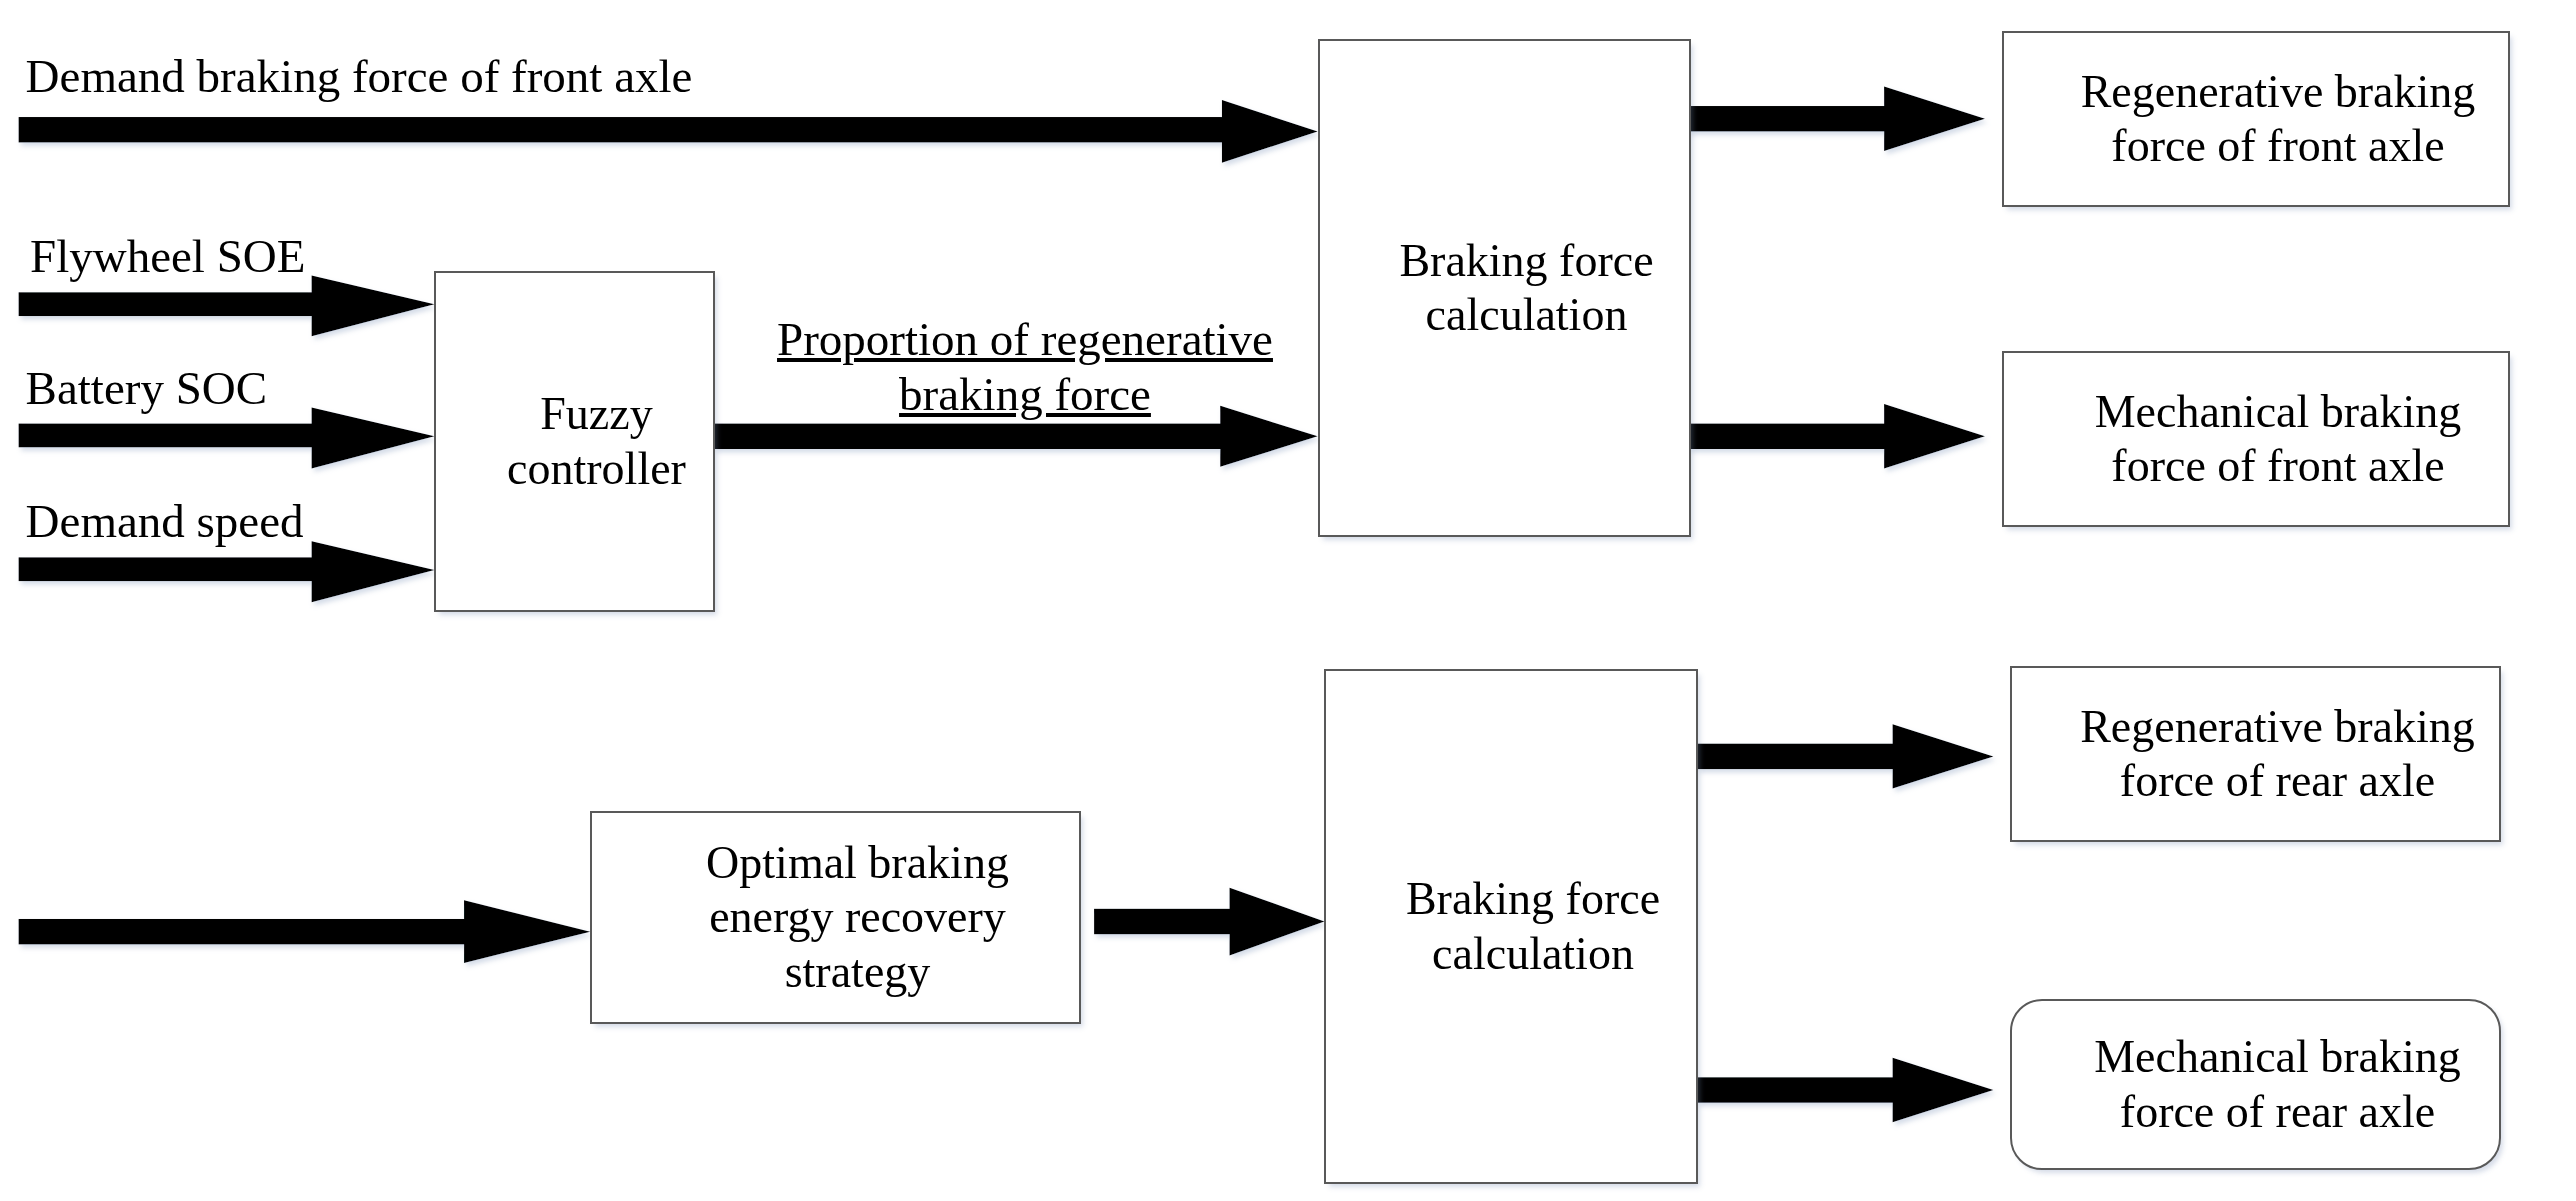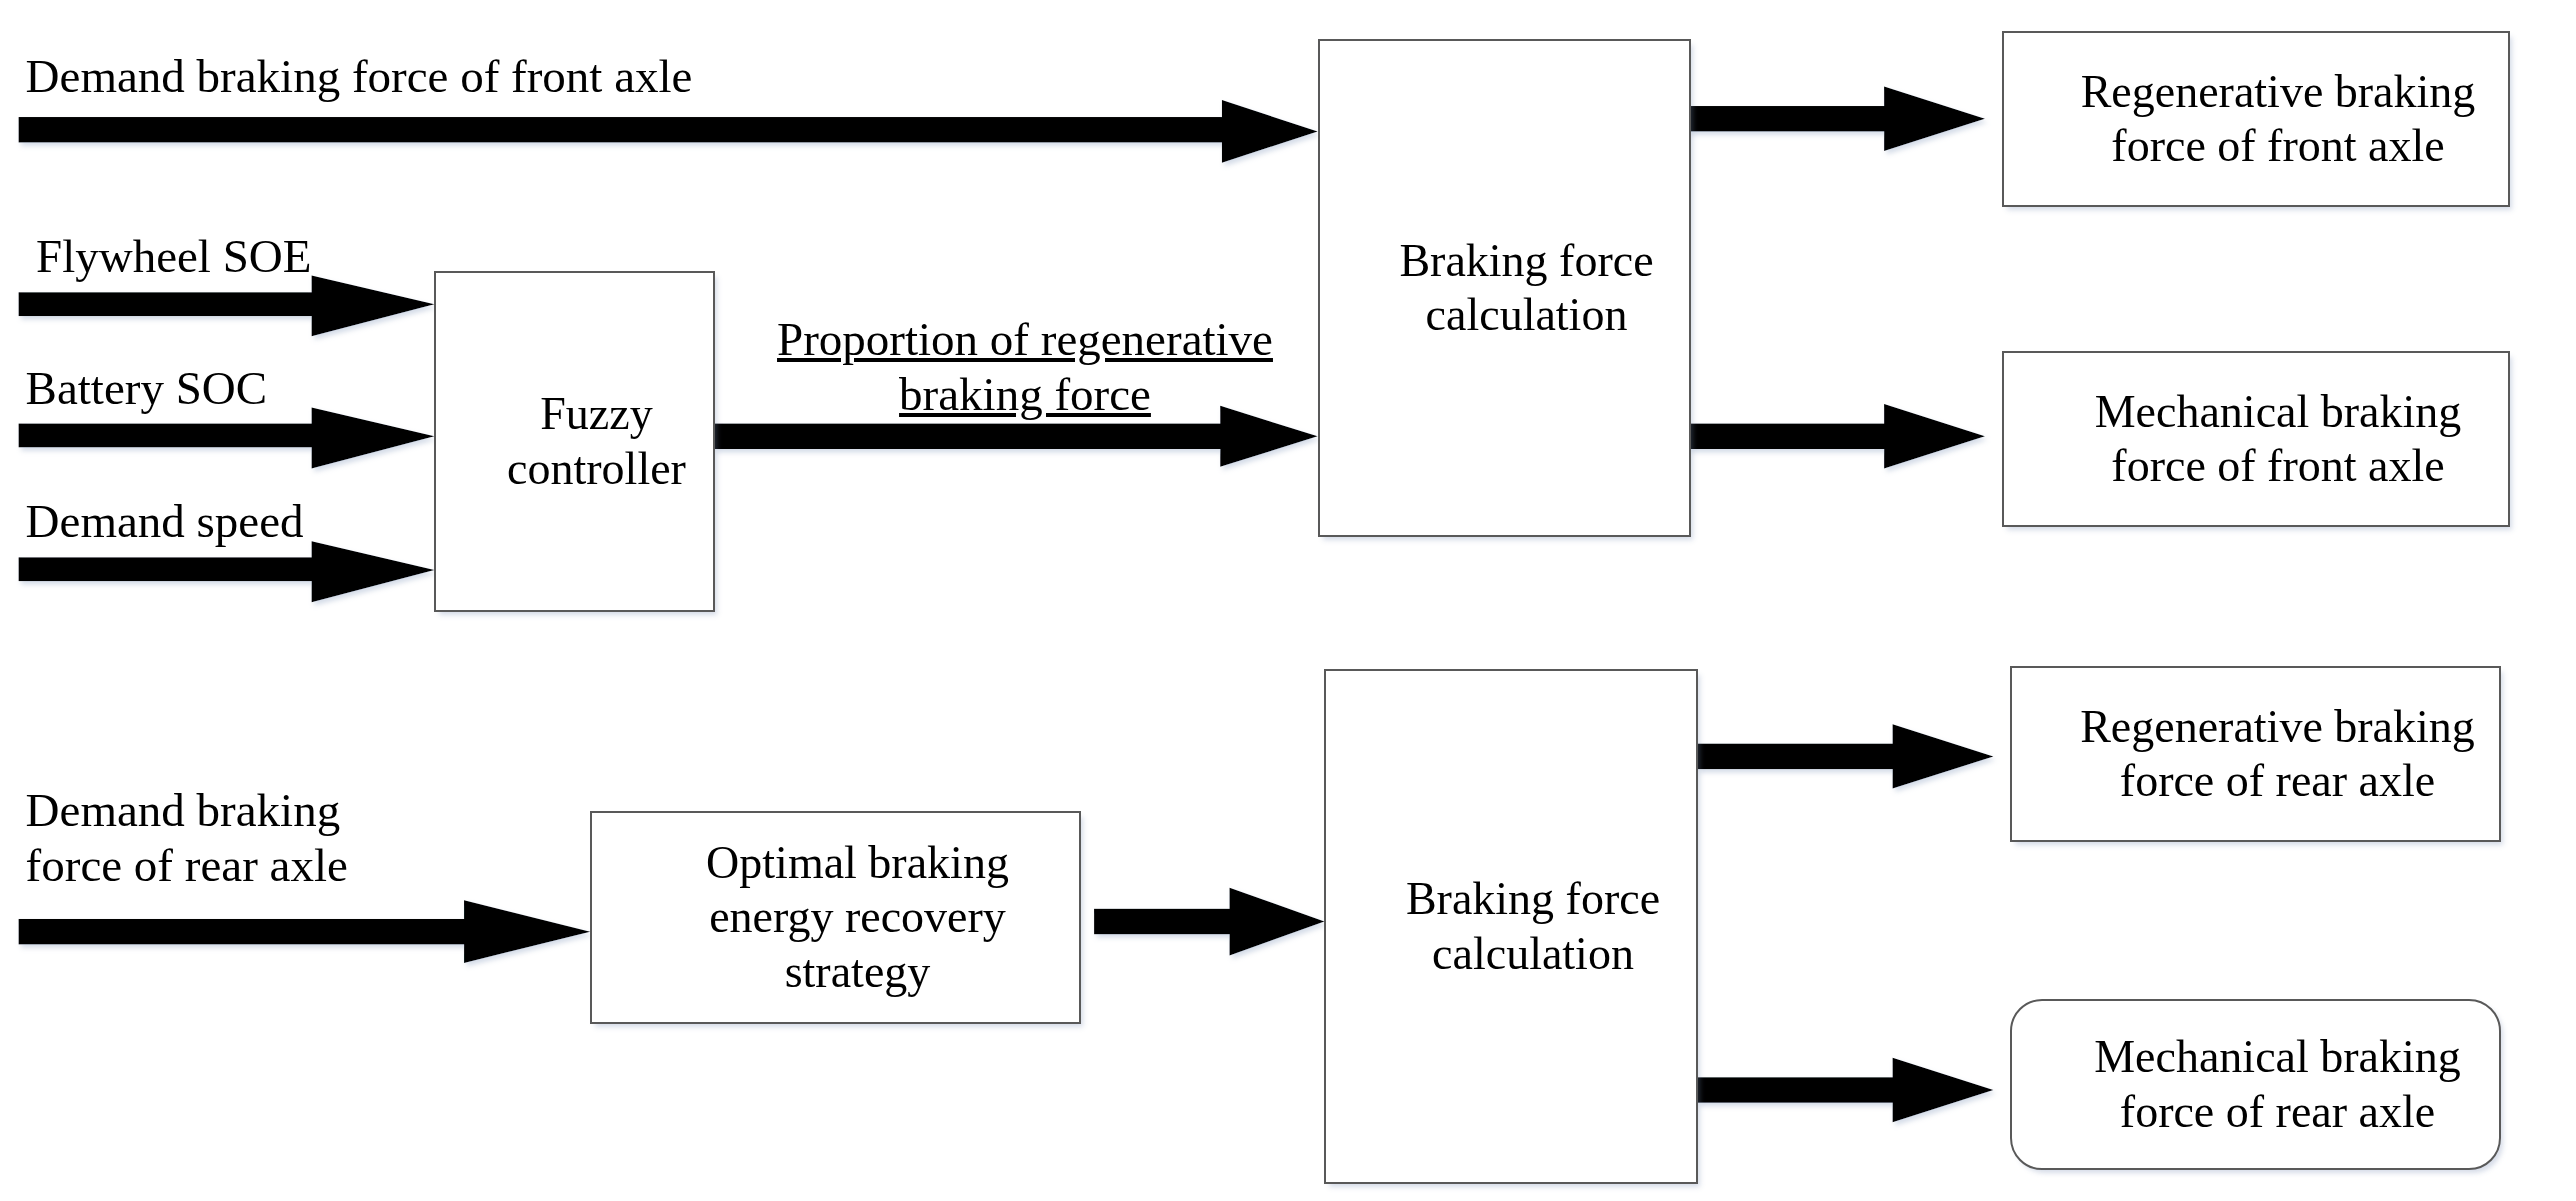--- a/index.html
+++ b/index.html
@@ -120,28 +120,26 @@
     </g>
 
     <g filter="url(#softshadow)">
       <rect x="2004" y="1272" width="235" height="30" fill="#000000"></rect>
       <polygon points="2235,1249 2235,1325 2354,1287" fill="#000000"></polygon>
     </g>
   </svg>
 
   <div class="free-label left fs-big" style="left:18.6px; top:49px;">Demand braking force of front axle</div>
 
-  <div class="free-label left fs-big" style="left:29px; top:229px;">Flywheel SOE</div>
+  <div class="free-label left fs-big" style="left:23px; top:229px;">Flywheel SOE</div>
 
   <div class="free-label left fs-big" style="left:18.6px; top:361px;">Battery SOC</div>
 
   <div class="free-label left fs-big" style="left:18.6px; top:494px;">Demand speed</div>
 
-  <div class="free-label left fs-big" style="left:18.6px; top:783px; width:398px; text-align:left;">Demand braking
-force of rear axle</div>
 
   <div class="free-label fs-big" style="left:730px; top:312px; width:576px;text-decoration:underline;">Proportion of regenerative
 braking force</div>
 
   <div class="node-box" style="left:434px; top:271px; width:281px; height:341px;">
     <span class="node-label fs-mid">Fuzzy
 controller</span>
   </div>
 
   <div class="node-box" style="left:1318px; top:39px; width:373px; height:498px;">

